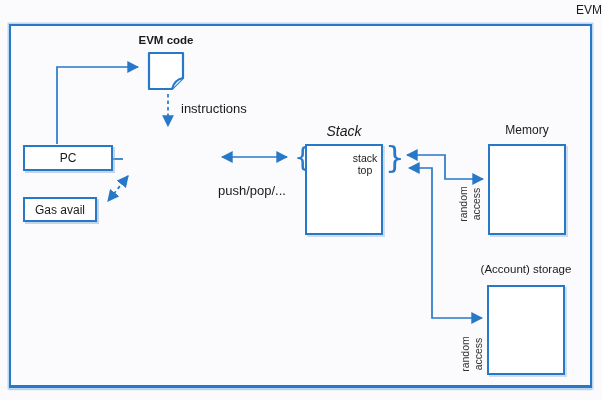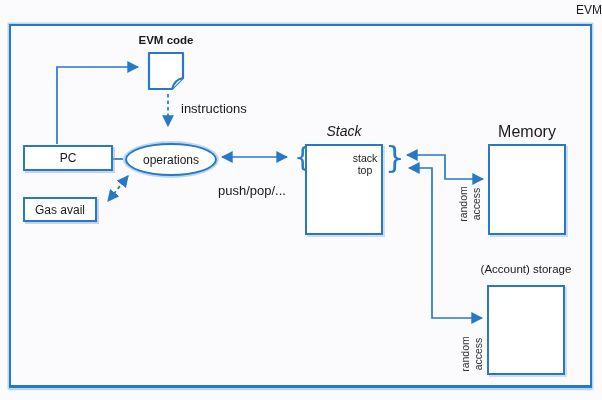--- a/index.html
+++ b/index.html
@@ -101,34 +101,31 @@
 
   <div class="lbl" style="left:181px;top:101px;">instructions</div>
 
   <div class="node-box" style="left:23px;top:145px;width:90px;height:26px;">
     <span>PC</span>
   </div>
   <div class="node-box" style="left:23px;top:197px;width:74px;height:25px;">
     <span>Gas avail</span>
   </div>
 
-  <div class="ellipse">
-    <span>operations</span>
-  </div>
 
   <div class="lbl" style="left:218px;top:183px;">push/pop/...</div>
 
   <div class="lbl center" style="left:305px;top:123px;width:78px;font-size:14px;font-style:italic;">Stack</div>
   <div class="brace brace-left">{</div>
   <div class="big-box" style="left:305px;top:144px;width:78px;height:91px;">
     <div class="stack-top">stack top</div>
   </div>
   <div class="brace brace-right">}</div>
 
-  <div class="lbl center" style="left:488px;top:123px;width:78px;font-size:16px;">Memory</div>
+  <div class="lbl center" style="left:488px;top:123px;width:78px;font-size:12px;">Memory</div>
   <div class="big-box" style="left:488px;top:144px;width:78px;height:91px;"></div>
   <div class="rot-label" style="left:469px;top:204px;">random access</div>
 
   <div class="lbl center" style="left:456px;top:263px;width:140px;font-size:11.5px;">(Account) storage</div>
   <div class="big-box" style="left:487px;top:285px;width:78px;height:90px;"></div>
   <div class="rot-label" style="left:471px;top:354px;">random access</div>
 
 </div>
 
 </body></html>

